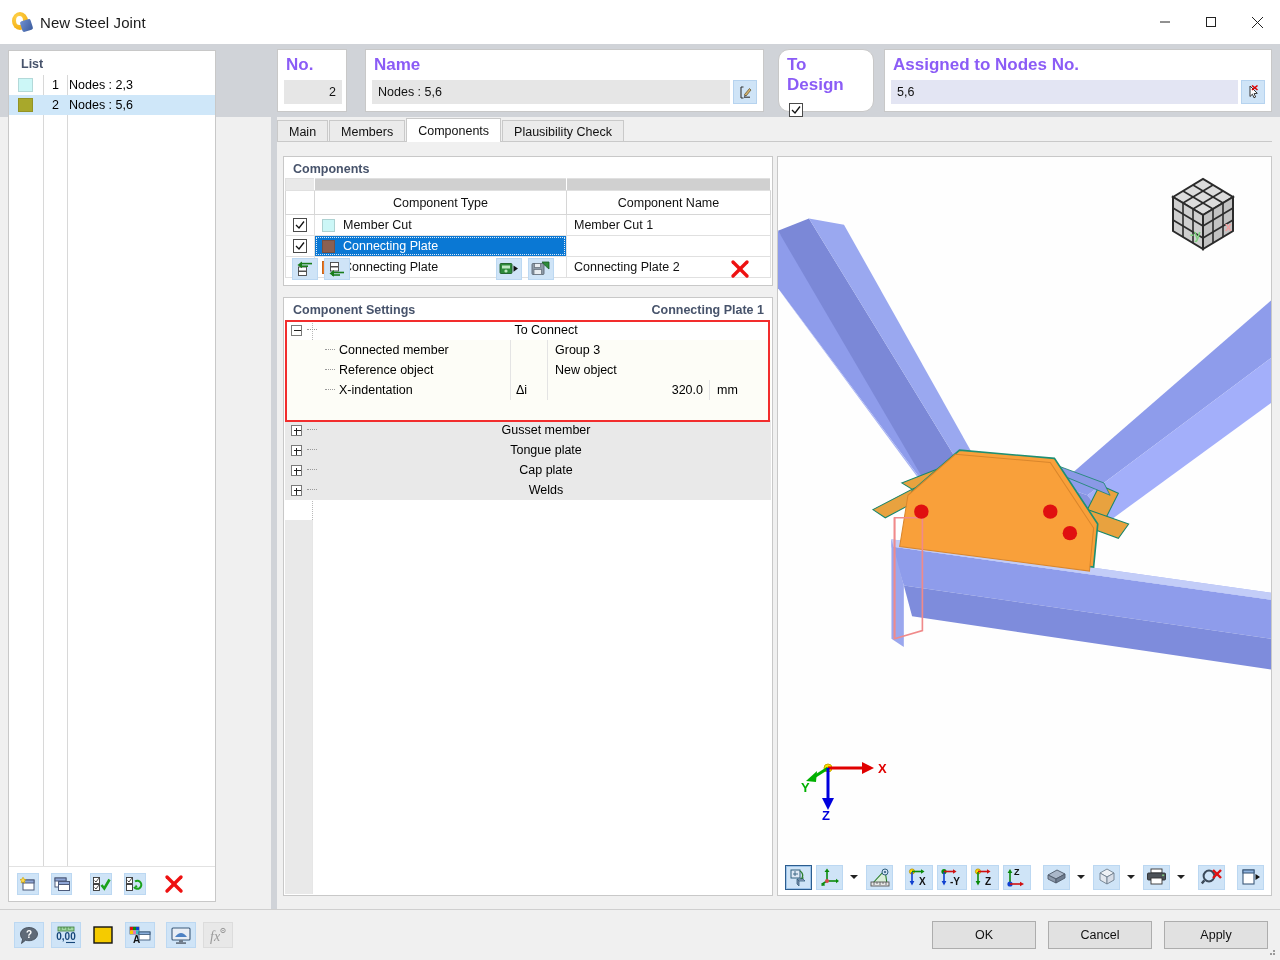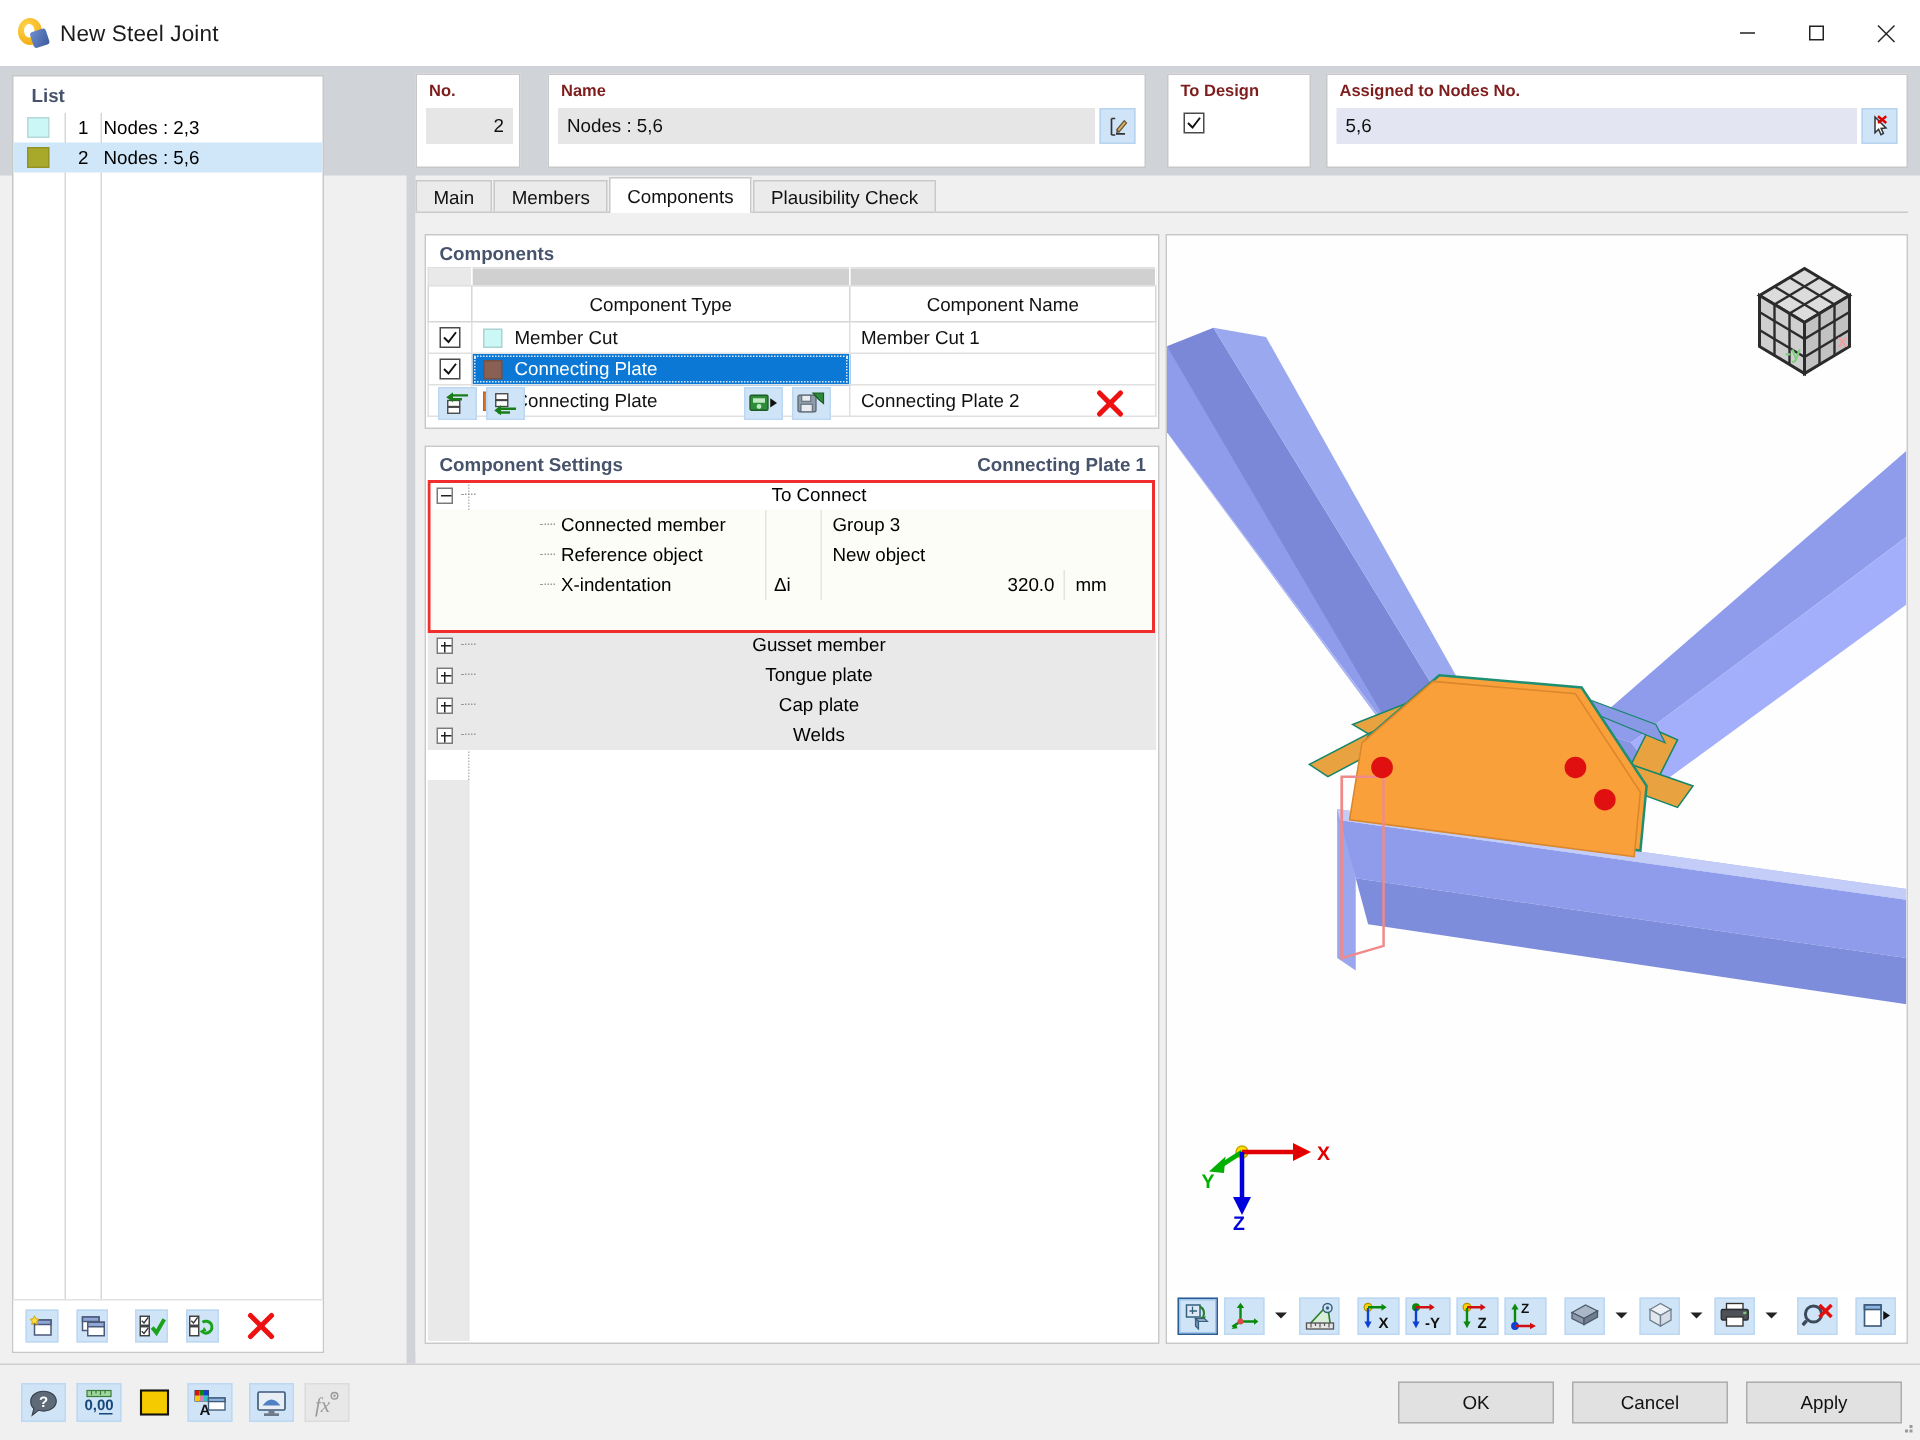--- a/index.html
+++ b/index.html
@@ -20,21 +20,21 @@
   .app-icon .tail{position:absolute;left:11px;top:9px;width:11px;height:11px;border-radius:2px;
     background:linear-gradient(135deg,#6f8fd0,#3b5b9c);transform:rotate(-18deg);}
   .title-text{font-size:15px;color:#1b1b1b;letter-spacing:.1px;}
   .wbtns{position:absolute;right:0;top:0;height:44px;display:flex;}
   .wbtn{width:46px;height:44px;display:flex;align-items:center;justify-content:center;cursor:default;}
   .wbtn svg{display:block;}
 
   
   .topstrip{height:73px;background:#d0d3d8;display:flex;flex:none;padding:0;position:relative;}
   .grpbox{background:#fff;border:1px solid #c8c8c8;box-sizing:border-box;position:absolute;}
-  .grplabel{color:#7f1d1d;font-weight:bold;font-size:11px;padding:5px 8px 3px 8px;}
+  .grplabel{color:#8b5cf6;font-weight:bold;font-size:17px;padding:5px 8px 3px 8px;}
   .field{background:#e6e6e6;border:none;height:24px;box-sizing:border-box;
     display:flex;align-items:center;padding:0 6px;font-size:12.5px;color:#111;}
   .field.lilac{background:#e3e5f3;}
   .field.ralign{justify-content:flex-end;}
   .minibtn{width:24px;height:24px;background:#cfe4f7;border:1px solid #b6d3ef;box-sizing:border-box;
     display:flex;align-items:center;justify-content:center;flex:none;}
   .chkbox{width:14px;height:14px;border:1px solid #4a4a4a;background:#fff;display:flex;
     align-items:center;justify-content:center;box-sizing:border-box;}
   .chkbox svg{display:block;}
 
@@ -86,21 +86,21 @@
   .pgrow{display:flex;align-items:center;height:20px;font-size:12.5px;position:relative;}
   .pggroup{background:#e9e9e9;}
   .pgexp{width:22px;display:flex;align-items:center;justify-content:center;flex:none;height:20px;}
   .expbox{width:11px;height:11px;border:1px solid #7a7a7a;background:#fff;position:relative;box-sizing:border-box;}
   .expbox:before{content:"";position:absolute;left:2px;top:4px;width:7px;height:1px;background:#222;}
   .expbox.plus:after{content:"";position:absolute;left:4px;top:2px;width:1px;height:7px;background:#222;}
   .dots{width:10px;height:1px;border-top:1px dotted #9a9a9a;margin-right:4px;flex:none;}
   .pglabel{flex:1;white-space:nowrap;overflow:hidden;}
   .subrow{background:#fdfdf7;}
   .indent-rail{position:absolute;left:27px;top:0;bottom:0;width:1px;border-left:1px dotted #b9b9b9;}
-  .colA{width:225px;flex:none;display:flex;align-items:center;height:20px;box-sizing:border-box;padding-left:35px;}
+  .colA{width:225px;flex:none;display:flex;align-items:center;height:20px;box-sizing:border-box;}
   .colSym{width:38px;flex:none;height:20px;display:flex;align-items:center;padding-left:5px;
     border-left:1px solid #e4e4e4;border-right:1px solid #e4e4e4;box-sizing:border-box;}
   .colVal{flex:1;height:20px;display:flex;align-items:center;padding-left:7px;box-sizing:border-box;}
   .colVal.num{justify-content:flex-end;padding-right:6px;border-right:1px solid #e4e4e4;flex:none;width:162px;}
   .colUnit{width:auto;flex:1;height:20px;display:flex;align-items:center;padding-left:7px;}
   .redbox{position:absolute;border:2px solid #f22d2d;box-sizing:border-box;pointer-events:none;}
 
   
   .viewport{position:absolute;background:#fff;border:1px solid #c8c8c8;box-sizing:border-box;overflow:hidden;}
   .vtoolbar{position:absolute;left:1px;right:1px;bottom:1px;height:34px;background:#fff;
@@ -173,21 +173,21 @@
           <svg width="15" height="15" viewBox="0 0 15 15">
             <path d="M3 2 L3 13 M3 2 L5.5 2 M3 13 L5.5 13" stroke="#333" stroke-width="1.1" fill="none"></path>
             <path d="M6.5 9.5 L11.5 3.5 L13 5 L8 11 Z" fill="#d6b26a" stroke="#6a5a33" stroke-width=".8"></path>
             <path d="M6.5 9.5 L6 12 L8 11 Z" fill="#555"></path>
             <line x1="6" y1="12.2" x2="12" y2="12.2" stroke="#333" stroke-width="1.1"></line>
           </svg>
         </div>
       </div>
     </div>
 
-    <div class="grpbox" style="left:778px;top:5px;width:96px;height:63px;">
+    <div class="grpbox" style="left:778px;top:5px;width:96px;height:63px;border-radius:11px;">
       <div class="grplabel">To Design</div>
       <div style="margin:5px 0 0 10px;">
         <div class="chkbox">
           <svg width="10" height="10" viewBox="0 0 10 10">
               <polyline points="1,5 4,8 9,1.5" fill="none" stroke="#111" stroke-width="1.3"></polyline>
             </svg>
         </div>
       </div>
     </div>
 

